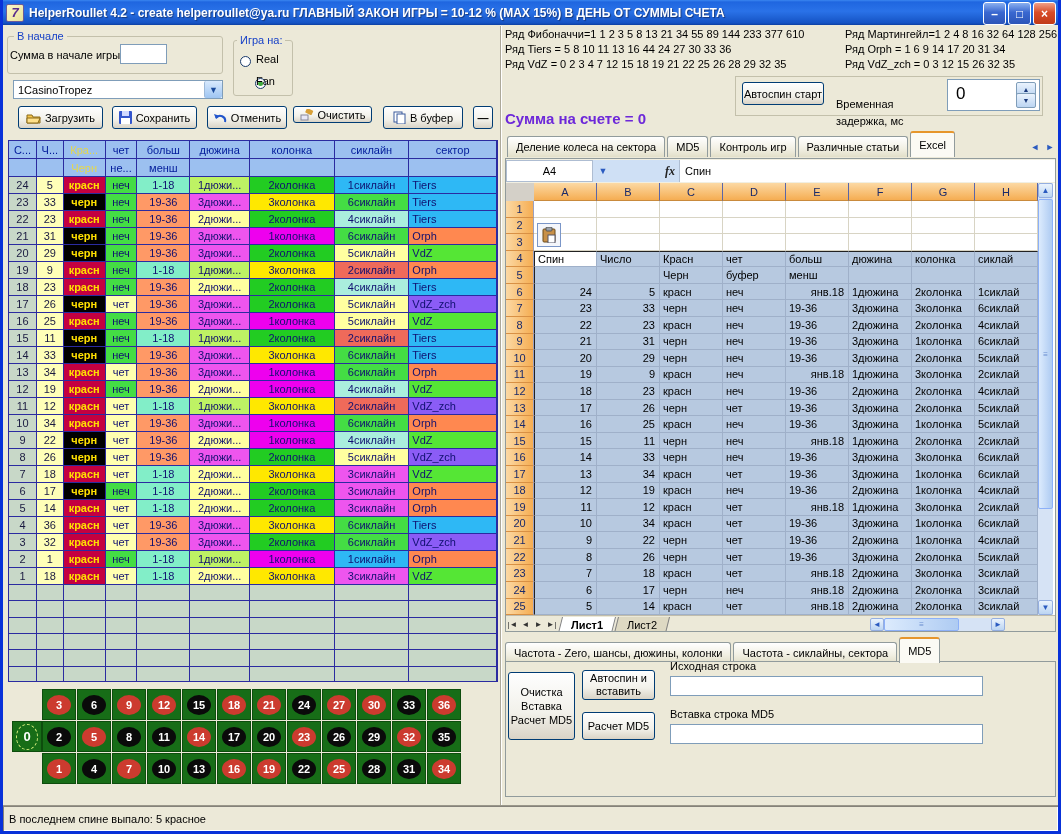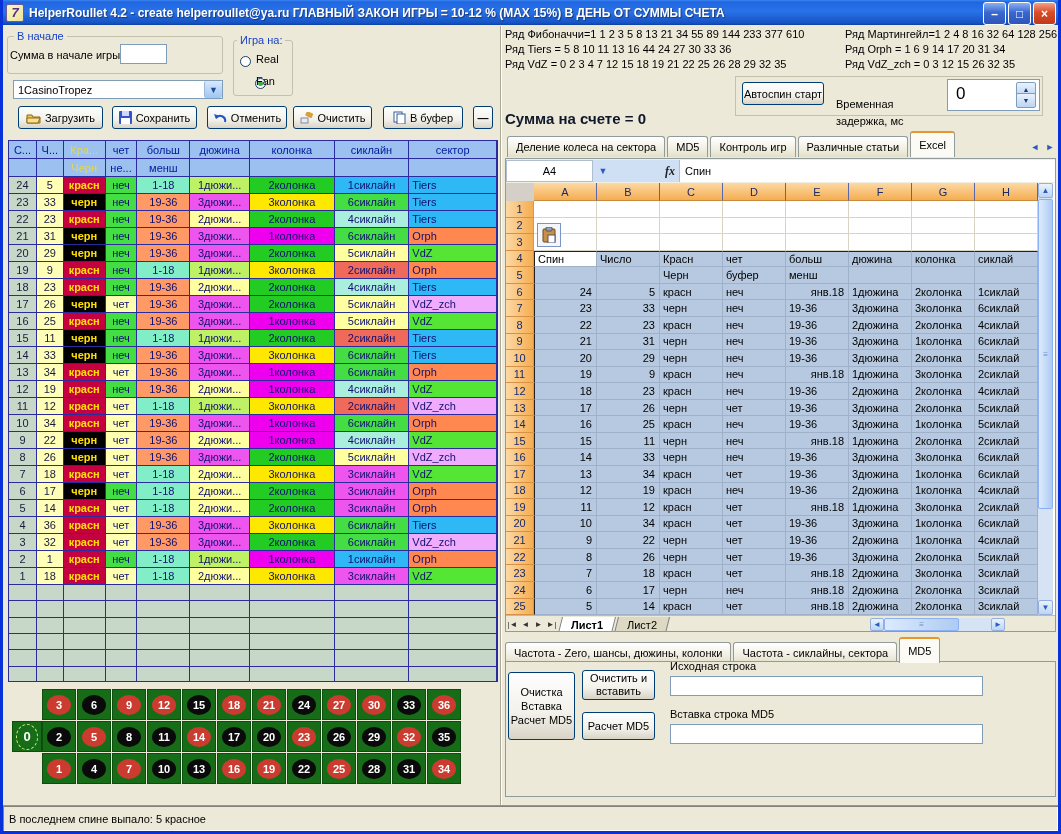--- a/index.html
+++ b/index.html
@@ -59,21 +59,21 @@
   .colc3{background:#ffe800;}
   .sx1{background:#2eb8f5;}
   .sx2{background:#ef6a5a;}
   .sx3{background:#ee55ee;}
   .sx4{background:#aaeedd;}
   .sx5{background:#ffffa0;}
   .sx6{background:#44dd44;}
   .sec-tiers{background:#2eb8f5;justify-content:flex-start;padding-left:3px;}
   .sec-orph{background:#ff8850;justify-content:flex-start;padding-left:3px;}
   .sec-vdz{background:#55e635;justify-content:flex-start;padding-left:3px;}
-  .sec-zch{background:#f0abfc;justify-content:flex-start;padding-left:3px;}
+  .sec-zch{background:#8b5cf6;justify-content:flex-start;padding-left:3px;}
   .lt-empty{background:#c8d8c8;}
   
   #roulette{left:8px;top:686px;width:489px;height:102px;}
   .roul-cell{position:absolute;width:32px;height:29px;background:#176d17;border:1px solid #0d4d0d;
     display:flex;align-items:center;justify-content:center;}
   .chip{width:24px;height:20px;border-radius:50%;color:#fff;font-size:11px;font-weight:bold;
     display:flex;align-items:center;justify-content:center;}
   .chip.red{background:#cc3b2f;}
   .chip.black{background:#0a0a0a;}
   #zero-cell{position:absolute;left:4px;top:35px;width:28px;height:29px;background:#176d17;border:1px solid #0d4d0d;
@@ -81,21 +81,21 @@
   #zero-cell span{color:#fff;font-size:13px;font-weight:bold;border:1px dashed #cfe978;border-radius:50%;
     width:20px;height:24px;display:flex;align-items:center;justify-content:center;}
   
   #statusbar{left:3px;top:805px;width:1055px;height:26px;background:#ece9d8;
     border-top:1px solid #9a978a;box-shadow:inset 1px 1px 0 #85827a, inset -1px -1px 0 #fff;
     display:flex;align-items:center;font-size:11px;padding-left:6px;}
   
   #divider{left:500px;top:26px;width:2px;height:779px;background:#aca899;border-right:1px solid #fff;}
   
   .seq{font-size:11px;color:#000;white-space:nowrap;}
-  #balance{font-size:15px;font-weight:bold;color:#0f172a;}
+  #balance{font-size:15px;font-weight:bold;color:#6d28d9;}
   .spinbtn{width:18px;height:13px;border:1px solid #7f9db9;border-radius:2px;
     background:linear-gradient(180deg,#eaf3fd,#bcd5f2);color:#1a3a7c;font-size:7px;
     display:flex;align-items:center;justify-content:center;}
   
   .tabrow{display:flex;align-items:flex-end;gap:2px;}
   .tab{height:20px;padding:0 8px;border:1px solid #919b9c;border-bottom:none;border-radius:3px 3px 0 0;
     background:linear-gradient(#fff,#f1efe2 60%,#e2dfc9);font-size:11px;display:flex;align-items:center;white-space:nowrap;}
   .tab.active{height:24px;background:#fbfaf4;border-top:2px solid #e6962c;z-index:5;}
   .tabarrow{width:14px;height:16px;font-size:9px;color:#2b5bc0;display:flex;align-items:center;justify-content:center;}
   
@@ -192,21 +192,21 @@
     </svg>
   <span>Сохранить</span>
 </div>
 <div class="abs xpbtn" style="left:207px;top:106px;width:80px;height:23px;">
   <svg width="14" height="12">
       <path d="M12 10 a5 5 0 0 0 -9 -4" fill="none" stroke="#2255cc" stroke-width="2"></path>
       <path d="M1 2 l2 5 l4 -3 z" fill="#2255cc"></path>
     </svg>
   <span>Отменить</span>
 </div>
-<div class="abs xpbtn" style="left:293px;top:106px;width:79px;height:23px;">
+<div class="abs xpbtn" style="left:293px;top:106px;width:79px;height:17px;">
   <svg width="14" height="12">
       <rect x="6" y="0" width="7" height="5" rx="1" fill="#d8a038" transform="rotate(25 9 2)"></rect>
       <rect x="1" y="6" width="7" height="5" fill="#e8e8f8" stroke="#889"></rect>
     </svg>
   <span>Очистить</span>
 </div>
 <div class="abs xpbtn" style="left:383px;top:106px;width:80px;height:23px;">
   <svg width="13" height="13">
       <rect x="1" y="1" width="8" height="10" fill="#fff" stroke="#3a5a9c"></rect>
       <rect x="4" y="3" width="8" height="10" fill="#fff" stroke="#3a5a9c"></rect>
@@ -1070,21 +1070,21 @@
     <div class="tab">Частота - сиклайны, сектора</div>
     <div class="tab active">MD5</div>
   </div>
 <div class="abs" id="md5box"></div>
 <div class="abs xpbtn" style="left:508px;top:672px;width:67px;height:68px;white-space:pre-line;text-align:center;line-height:14px;">
   <span style="white-space:pre-line;">Очистка
 Вставка
 Расчет MD5</span>
 </div>
 <div class="abs xpbtn" style="left:582px;top:670px;width:73px;height:30px;white-space:pre-line;text-align:center;line-height:13px;">
-  <span style="white-space:pre-line;">Очистить и
+  <span style="white-space:pre-line;">Автоспин и
 вставить</span>
 </div>
 <div class="abs xpbtn" style="left:582px;top:712px;width:73px;height:28px;">
   <span>Расчет MD5</span>
 </div>
 <div class="abs lbl" style="left:670px;top:660px;">Исходная строка</div>
 <input class="abs txtinput" style="left: 670px; top: 676px; width: 313px; height: 20px;" value="">
 <div class="abs lbl" style="left:670px;top:708px;">Вставка строка MD5</div>
 <input class="abs txtinput" style="left: 670px; top: 724px; width: 313px; height: 20px;" value="">
 

